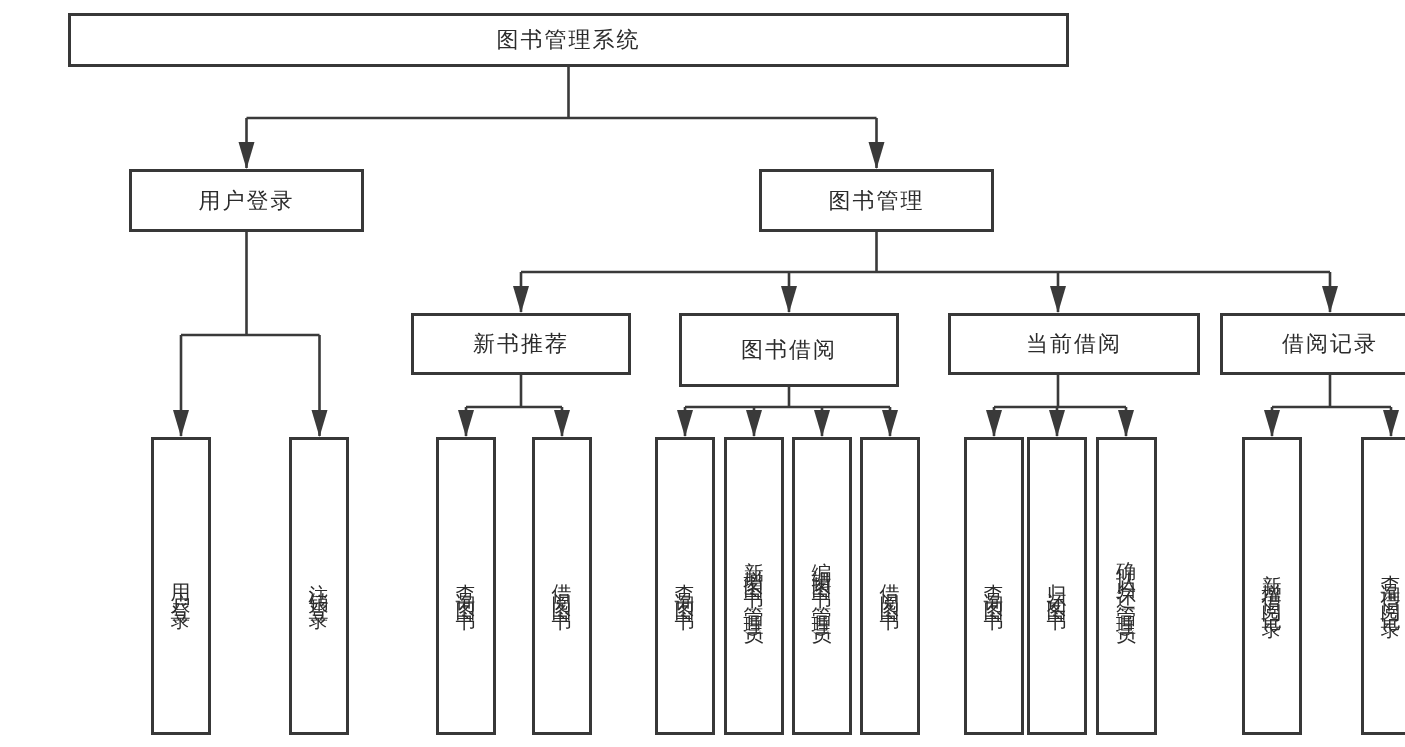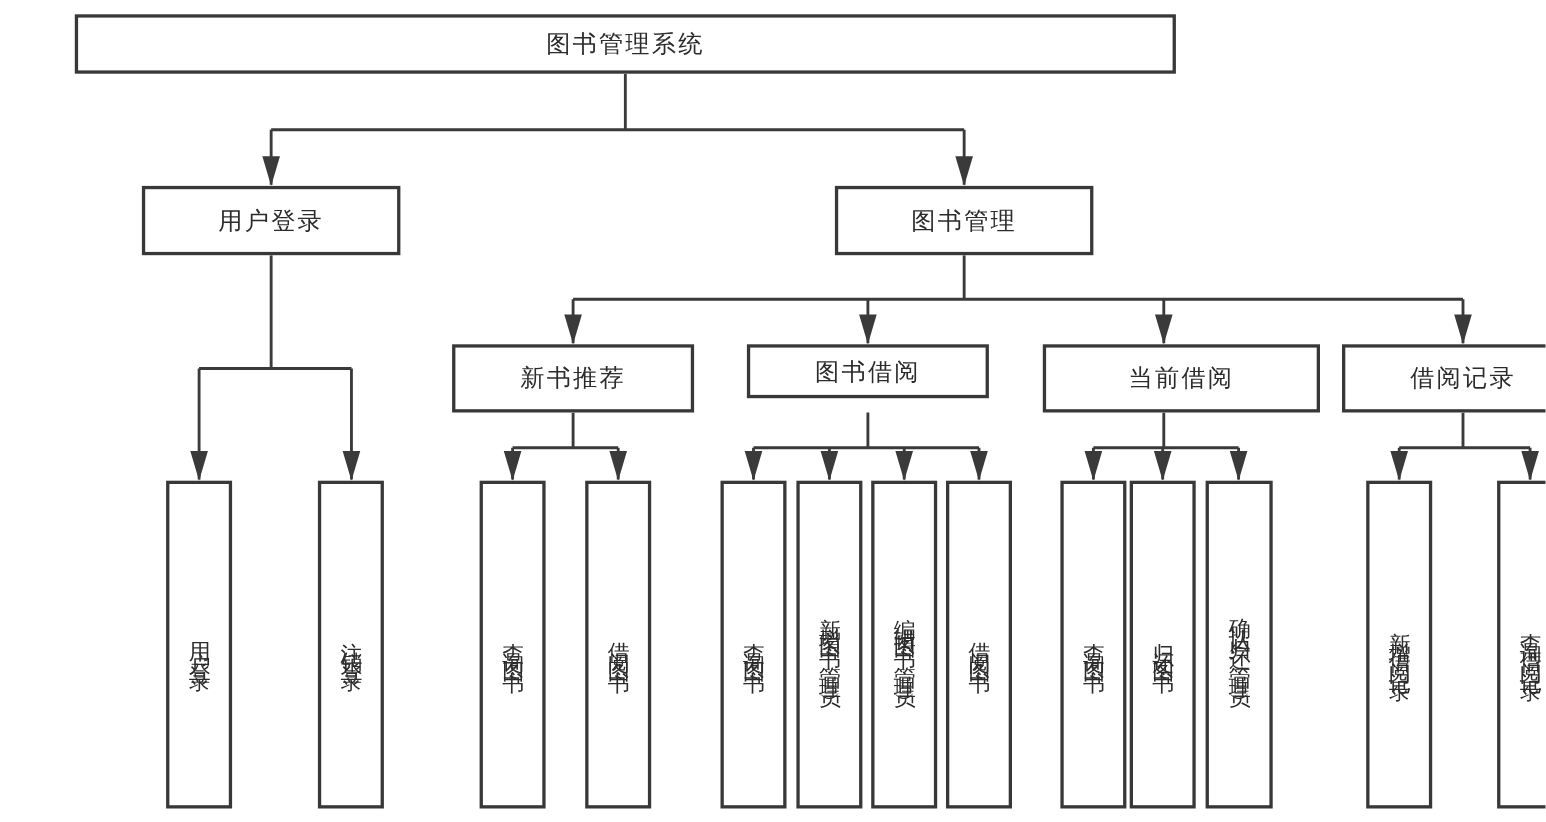--- a/index.html
+++ b/index.html
@@ -94,21 +94,21 @@
   <div class="node h" style="left:82px;top:169px;width:235px;height:63px;">
     <span>用户登录</span>
   </div>
   <div class="node h" style="left:712px;top:169px;width:235px;height:63px;">
     <span>图书管理</span>
   </div>
 
   <div class="node h" style="left:364px;top:313px;width:220px;height:62px;">
     <span>新书推荐</span>
   </div>
-  <div class="node h" style="left:632px;top:313px;width:220px;height:49px;">
+  <div class="node h" style="left:632px;top:313px;width:220px;height:74px;">
     <span>图书借阅</span>
   </div>
   <div class="node h" style="left:901px;top:313px;width:252px;height:62px;">
     <span>当前借阅</span>
   </div>
   <div class="node h" style="left:1173px;top:313px;width:220px;height:62px;">
     <span>借阅记录</span>
   </div>
 
   <div class="node v" style="left:104px;top:437px;width:60px;height:298px;">

